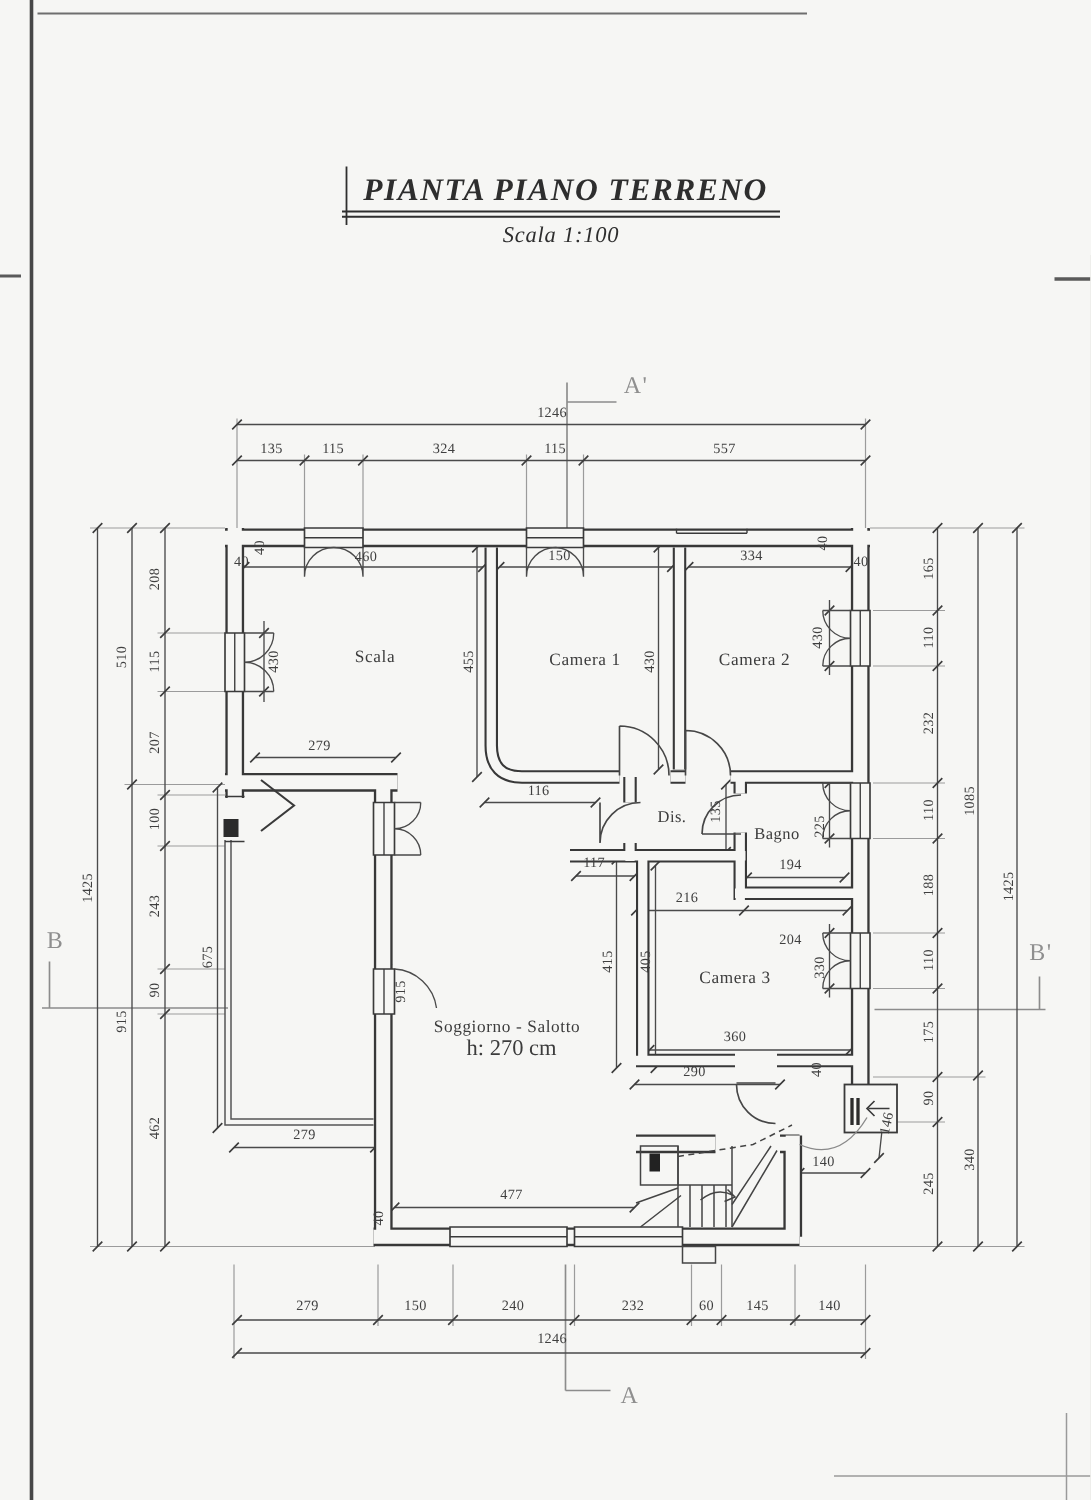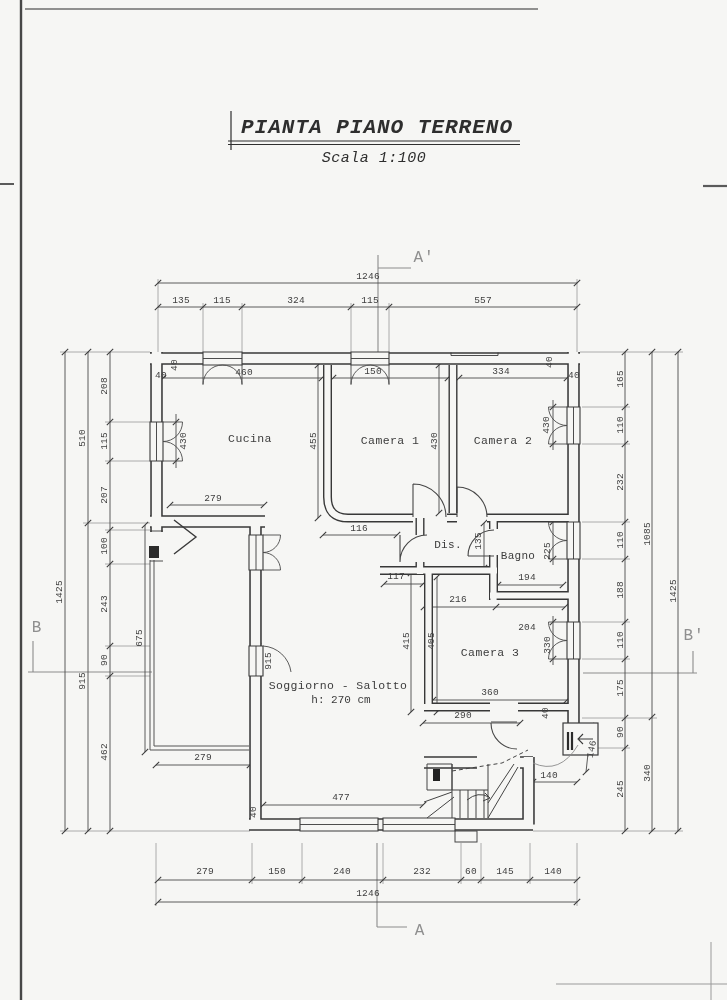--- a/index.html
+++ b/index.html
@@ -1,24 +1,24 @@
 <!DOCTYPE html>
 <html><head>
 <meta charset="utf-8">
 <style>
   html,body{margin:0;padding:0;background:#e8e8e6;}
   .page{position:relative;width:727px;height:1000px;background:#f6f6f4;overflow:hidden;
-        font-family:Liberation Mono, monospace;}
+        font-family:Liberation Serif, serif;}
   svg{position:absolute;left:0;top:0;}
   .lbl{position:absolute;transform:translate(-50%,-50%);white-space:nowrap;color:#333;}
   .title{font-size:21px;font-style:italic;font-weight:600;color:#2e2e2e;letter-spacing:1px;}
   .scale{font-size:15px;font-style:italic;color:#2e2e2e;letter-spacing:.5px;}
   .room{font-size:11.5px;color:#3c3c3c;letter-spacing:.4px;}
   .room-sm{font-size:11px;color:#3c3c3c;letter-spacing:.3px;}
-  .subnote{font-size:11px;color:#3c3c3c;}
+  .subnote{font-size:15px;color:#3c3c3c;}
   .section-letter{font-size:16px;color:#8f8f8f;letter-spacing:1px;}
   .dim{position:absolute;transform:translate(-50%,-50%);font-size:9.5px;color:#3f3f3f;
        white-space:nowrap;letter-spacing:.2px;}
 </style>
 </head>
 <body>
 
 <div class="page">
 
   <svg width="727" height="1000" viewBox="0 0 727 1000">
@@ -159,21 +159,21 @@
       <path d="M568,732 V750 M572,732 V750" stroke="#2b2b2b" stroke-width="2.2" fill="none"></path>
       <path d="M593,739 H579 M583,734 L578,739 L583,744" stroke="#3a3a3a" stroke-width="1.1" fill="none"></path>
     </g>
 
     <path d="M533,763 Q560,775 578,745" stroke="#8a8a8a" stroke-width="0.9" fill="none"></path>
   </svg>
 
   <div class="lbl title" style="left:377px;top:127px">PIANTA PIANO TERRENO</div>
   <div class="lbl scale" style="left:374px;top:158px">Scala 1:100</div>
 
-  <div class="lbl room" style="left:250px;top:438px">Cucina</div>
+  <div class="lbl room" style="left:250px;top:438px">Scala</div>
   <div class="lbl room" style="left:390px;top:440px">Camera 1</div>
   <div class="lbl room" style="left:503px;top:440px">Camera 2</div>
   <div class="lbl room-sm" style="left:448px;top:545px">Dis.</div>
   <div class="lbl room-sm" style="left:518px;top:556px">Bagno</div>
   <div class="lbl room" style="left:490px;top:652px">Camera 3</div>
   <div class="lbl room" style="left:338px;top:685px">Soggiorno - Salotto</div>
   <div class="lbl subnote" style="left:341px;top:700px">h: 270 cm</div>
 
   <div class="lbl section-letter" style="left:424px;top:258px">A'</div>
   <div class="lbl section-letter" style="left:420px;top:931px">A</div>

